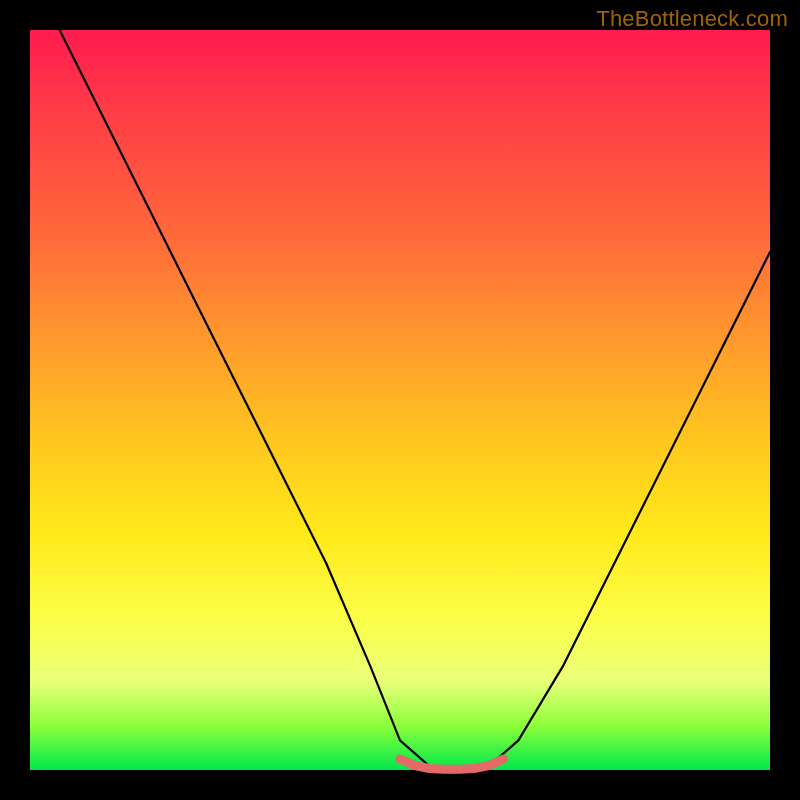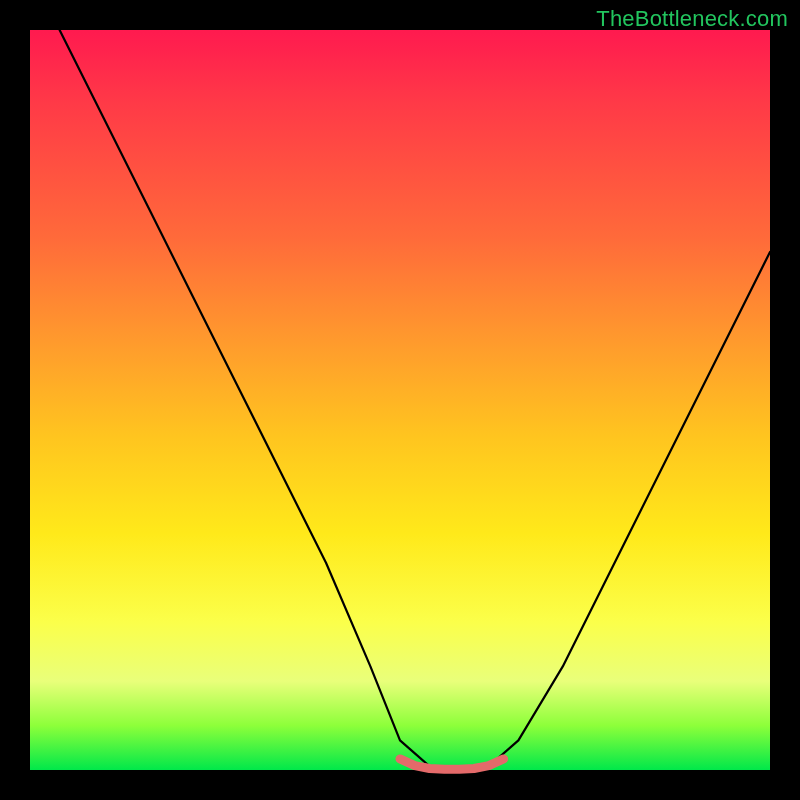--- a/index.html
+++ b/index.html
@@ -9,21 +9,21 @@
     width: 800px;
     height: 800px;
     background: #000;
   }
   .watermark {
     position: absolute;
     top: 6px;
     right: 12px;
     font-family: Arial, Helvetica, sans-serif;
     font-size: 22px;
-    color: #22c55e;
+    color: #a16207;
     letter-spacing: 0.2px;
     user-select: none;
   }
   .plot {
     position: absolute;
     left: 30px;
     top: 30px;
     width: 740px;
     height: 740px;
   }

